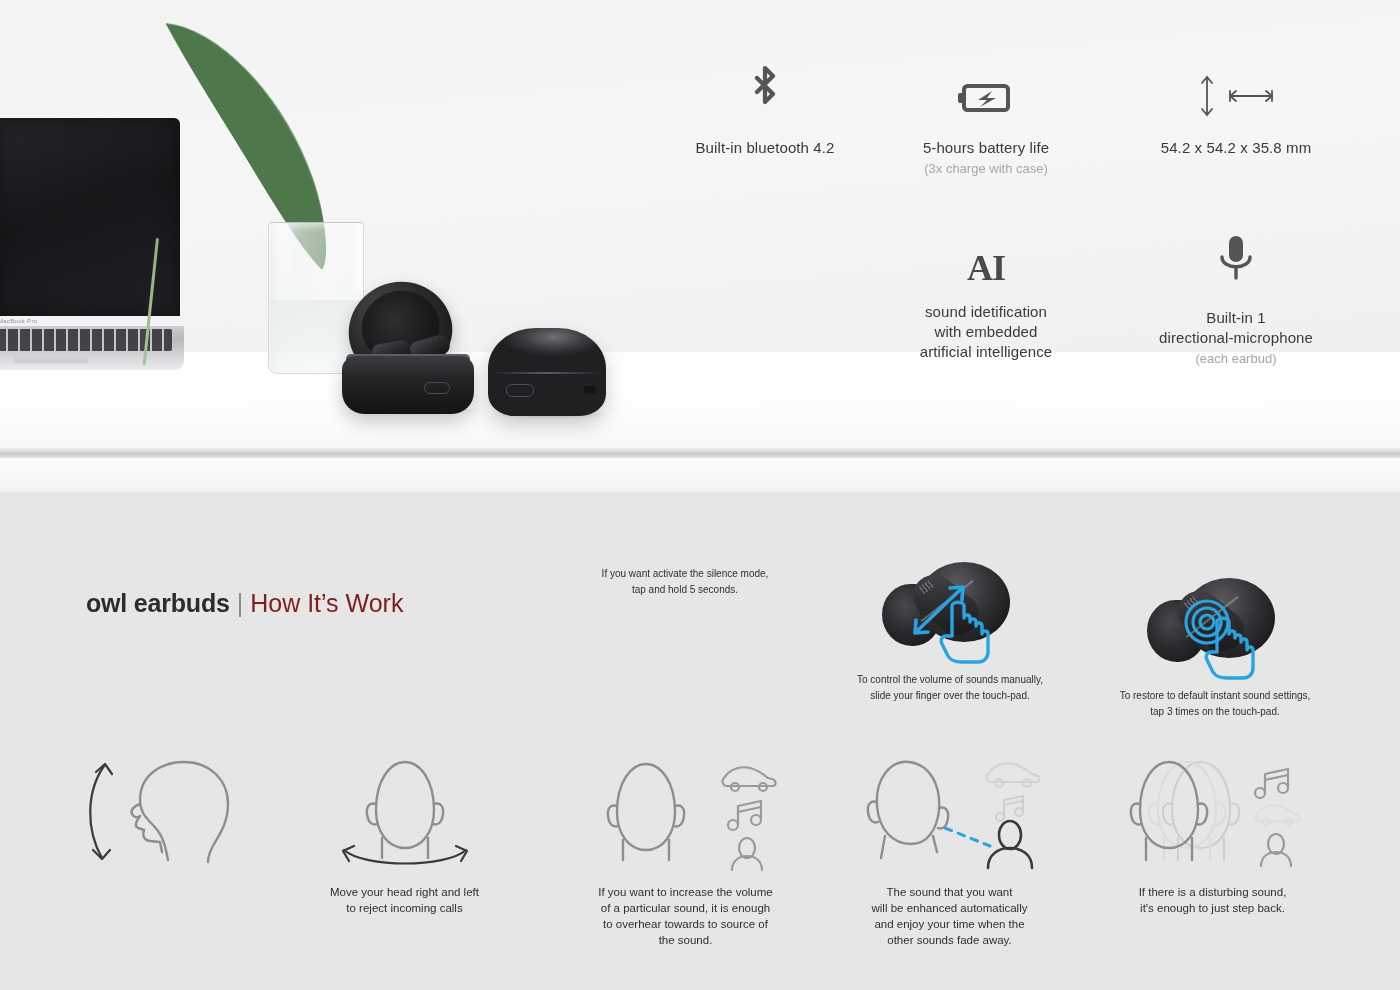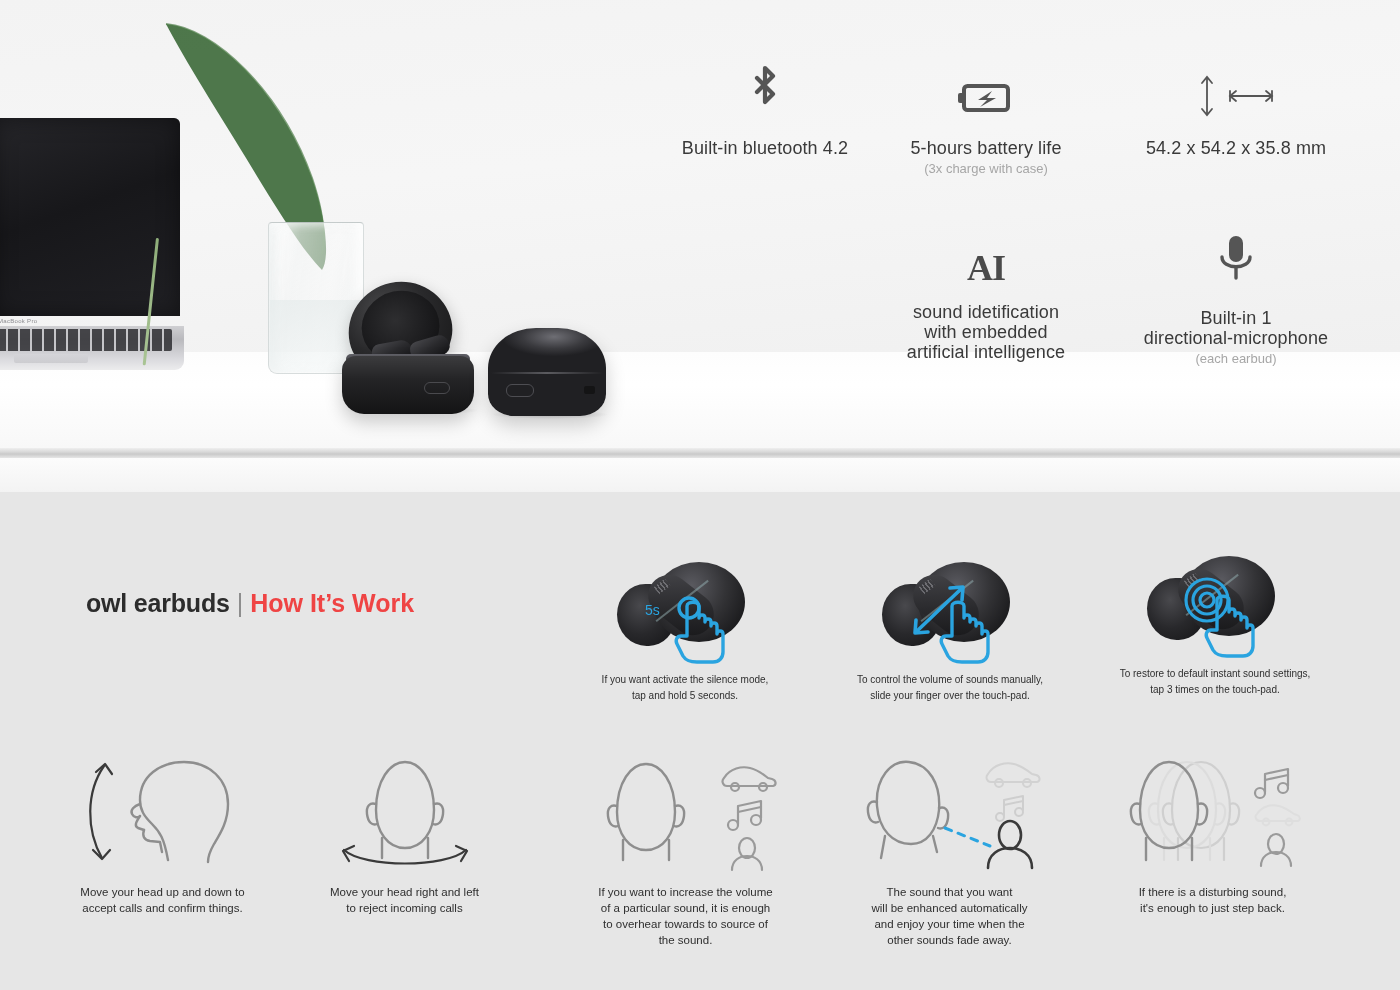--- a/index.html
+++ b/index.html
@@ -158,40 +158,40 @@
     background: radial-gradient(ellipse, rgba(90,90,95,.26) 0%, rgba(150,150,155,0) 72%);
   }
 
   
   .spec { position: absolute; text-align: center; }
   .spec-icon {
     display: flex; align-items: flex-end; justify-content: center;
     height: 56px; margin-bottom: 20px; font-family: Liberation Serif, serif;
   }
   .spec-title {
-    font-size: 18px; color: #3a3a3a; line-height: 20px; letter-spacing: .1px;
+    font-size: 15px; color: #3a3a3a; line-height: 20px; letter-spacing: .1px;
   }
   .spec-sub { font-size: 13px; color: #a6a6a6; line-height: 19px; margin-top: 1px; }
   .ai-glyph {
     font-size: 36px; font-weight: bold; color: #4a4a4a; letter-spacing: -1px;
     line-height: 40px;
   }
 
   
   #bottom-section {
     position: absolute; left: 0; top: 492px; width: 1400px; height: 498px;
     background: #e6e6e6;
   }
   #how-title {
     position: absolute; left: 86px; top: 589px;
     font-size: 25px; color: #2c2c2c; white-space: nowrap;
   }
   #how-title .brand { font-weight: bold; letter-spacing: -.2px; }
   #how-title .sep { color: #8d8d8d; font-weight: 300; margin: 0 7px; }
-  #how-title .light { font-weight: 700; color: #ef4444; }
+  #how-title .light { font-weight: 400; color: #7f1d1d; }
 
   
   .touch-card { position: absolute; width: 260px; text-align: center; }
   .touch-art { position: relative; width: 140px; height: 106px; margin: 0 auto; }
   .touch-caption {
     font-size: 10px; color: #2f2f2f; line-height: 16px; margin-top: 8px;
   }
 
   
   .eb-back {
@@ -345,40 +345,20 @@
     </div>
   </div>
 
   <div id="bottom-section"></div>
 
   <div id="how-title">
     <span class="brand">owl earbuds</span><span class="sep">|</span><span class="light">How It’s Work</span>
   </div>
 
   <div class="touch-card" style="left:555px; top:558px;">
-    <div class="touch-art">
-      <div class="eb-back"></div>
-      <div class="eb-disc"></div>
-      <div class="eb-stem"></div>
-      <div class="eb-line"></div>
-      <div class="eb-grille"></div>
-      <span class="tag-5s">5s</span>
-      <div class="hand-icon">
-        <svg width="74" height="72" viewBox="0 0 74 72">
-          <circle cx="22" cy="16" r="10" fill="none" stroke="#2aa4e0" stroke-width="3.4"></circle>
-          <g fill="none" stroke="#2aa4e0" stroke-width="3.4" stroke-linecap="round" stroke-linejoin="round">
-            <path d="M20 14 L20 44 L14 44 C10 44 8 48 10 52 L16 64
-                     C19 69 24 70 30 70 L46 70 C52 70 56 66 56 60
-                     L56 42 C56 38 50 38 50 42 L50 34 C50 30 44 30 44 34
-                     L44 30 C44 26 38 26 38 30 L38 26 C38 22 32 22 32 26
-                     L32 14 C32 9 20 9 20 14 Z"></path>
-          </g>
-        </svg>
-      </div>
-    </div>
     <div class="touch-caption" style="white-space:pre-line;">If you want activate the silence mode,
 tap and hold 5 seconds.</div>
   </div>
 
   <div class="touch-card" style="left:820px; top:558px;">
     <div class="touch-art">
       <div class="eb-back"></div>
       <div class="eb-disc"></div>
       <div class="eb-stem"></div>
       <div class="eb-line"></div>
@@ -401,21 +381,21 @@
                      L44 30 C44 26 38 26 38 30 L38 26 C38 22 32 22 32 26
                      L32 14 C32 9 20 9 20 14 Z"></path>
           </g>
         </svg>
       </div>
     </div>
     <div class="touch-caption" style="white-space:pre-line;">To control the volume of sounds manually,
 slide your finger over the touch-pad.</div>
   </div>
 
-  <div class="touch-card" style="left:1085px; top:552px;">
+  <div class="touch-card" style="left:1085px; top:574px;">
     <div class="touch-art">
       <div class="eb-back"></div>
       <div class="eb-disc"></div>
       <div class="eb-stem"></div>
       <div class="eb-line"></div>
       <div class="eb-grille"></div>
       <div style="position:absolute; left:36px; top:22px;">
         <svg width="56" height="56" viewBox="0 0 56 56">
           <g fill="none" stroke="#2aa4e0" stroke-width="3.2">
             <circle cx="26" cy="26" r="7"></circle>
@@ -451,22 +431,20 @@
           <path d="M80 64 C76 70 74 74 78 76 L84 78"></path>
           <path d="M84 78 C82 84 84 88 90 89 L100 90 L102 100"></path>
         </g>
         <g fill="none" stroke="#3a3a3a" stroke-width="2.2" stroke-linecap="round" stroke-linejoin="round">
           <path d="M44 14 C26 40 26 78 42 106"></path>
           <path d="M36 20 L45 12 L52 22"></path>
           <path d="M33 98 L42 107 L50 98"></path>
         </g>
       </svg>
     </div>
-    <div class="head-caption" style="white-space:pre-line; margin-top:12px;">Move your head up and down to
-accept calls and confirm things.</div>
   </div>
 
   <div class="head-card" style="left:302px; top:752px; width:205px;">
     <div style="height:120px;">
       <svg width="205" height="120" viewBox="0 0 205 120">
         <g fill="none" stroke="#8e8e8e" stroke-width="2.4" stroke-linecap="round" stroke-linejoin="round">
           <path d="M74 58 C74 28 88 10 103 10 C118 10 132 28 132 58
                    C132 80 120 96 103 96 C86 96 74 80 74 58 Z"></path>
           <path d="M74 52 C68 50 64 54 65 62 C66 70 70 74 75 72"></path>
           <path d="M132 52 C138 50 142 54 141 62 C140 70 136 74 131 72"></path>

